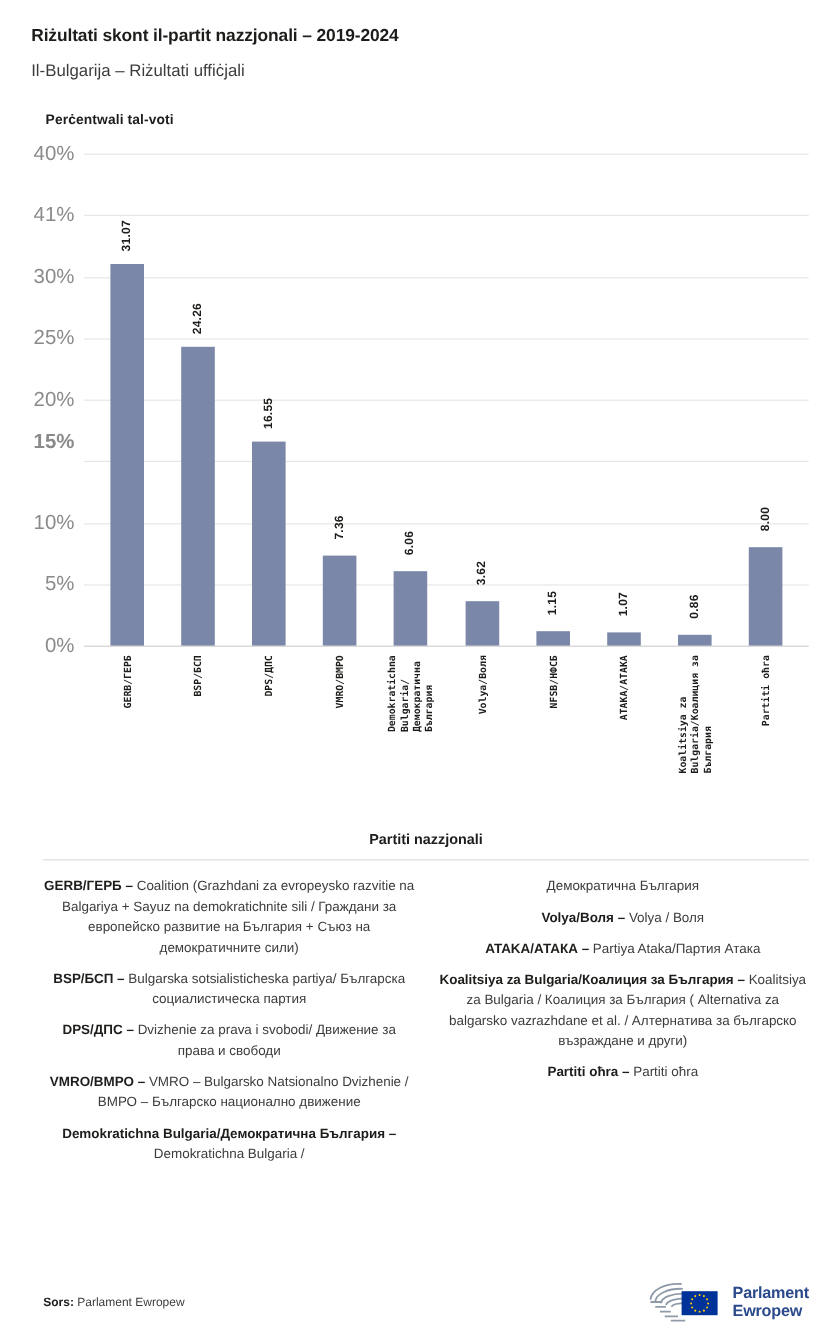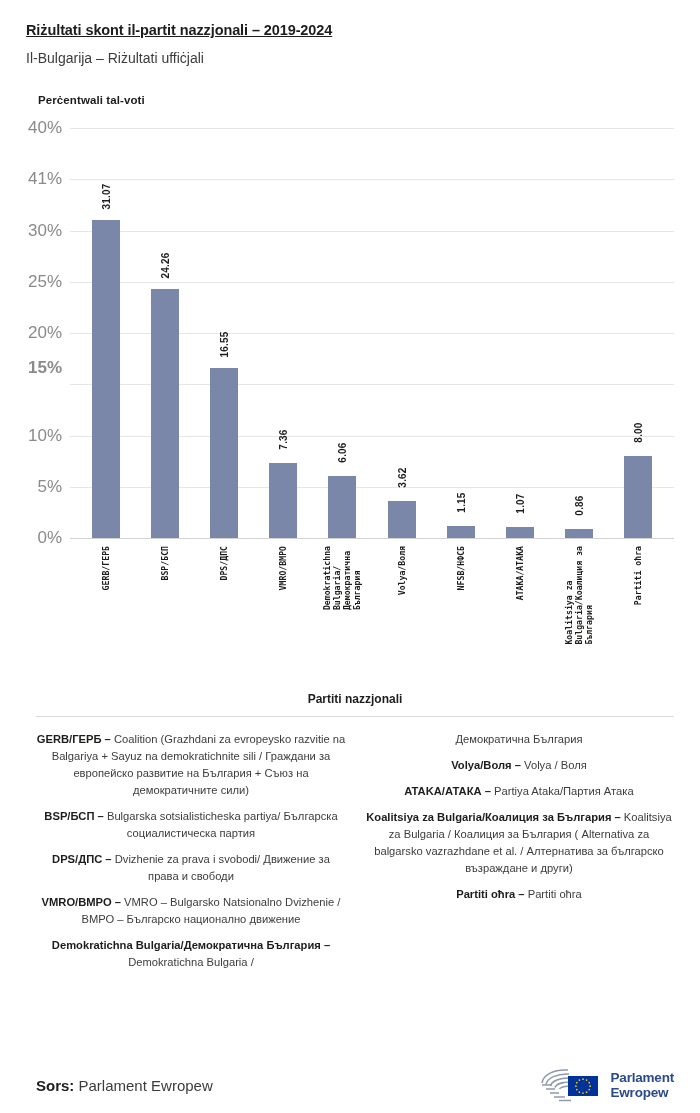--- a/index.html
+++ b/index.html
@@ -16,21 +16,20 @@
 
   
   .header { padding: 22px 26px 0 26px; }
   .title {
     font-size: 14.5px;
     font-weight: bold;
     letter-spacing: -0.1px;
     color: #1d1d1b;
     margin: 0 0 12px 0;
     white-space: nowrap;
-    text-decoration: underline;
   }
   .subtitle {
     font-size: 14px;
     font-weight: normal;
     color: #3c3c3b;
     margin: 0;
     white-space: nowrap;
   }
 
   
@@ -186,21 +185,21 @@
   .footer {
     position: absolute;
     left: 0; right: 0; bottom: 0;
     height: 56px;
     padding: 0 26px;
     display: flex;
     align-items: center;
     justify-content: space-between;
   }
   .source {
-    font-size: 15px;
+    font-size: 10px;
     color: #3c3c3b;
     margin-left: 10px;
   }
   .source b { color: #1d1d1b; font-weight: bold; }
   .ep-logo {
     display: flex;
     align-items: center;
     gap: 9px;
   }
   .ep-logo-text {

